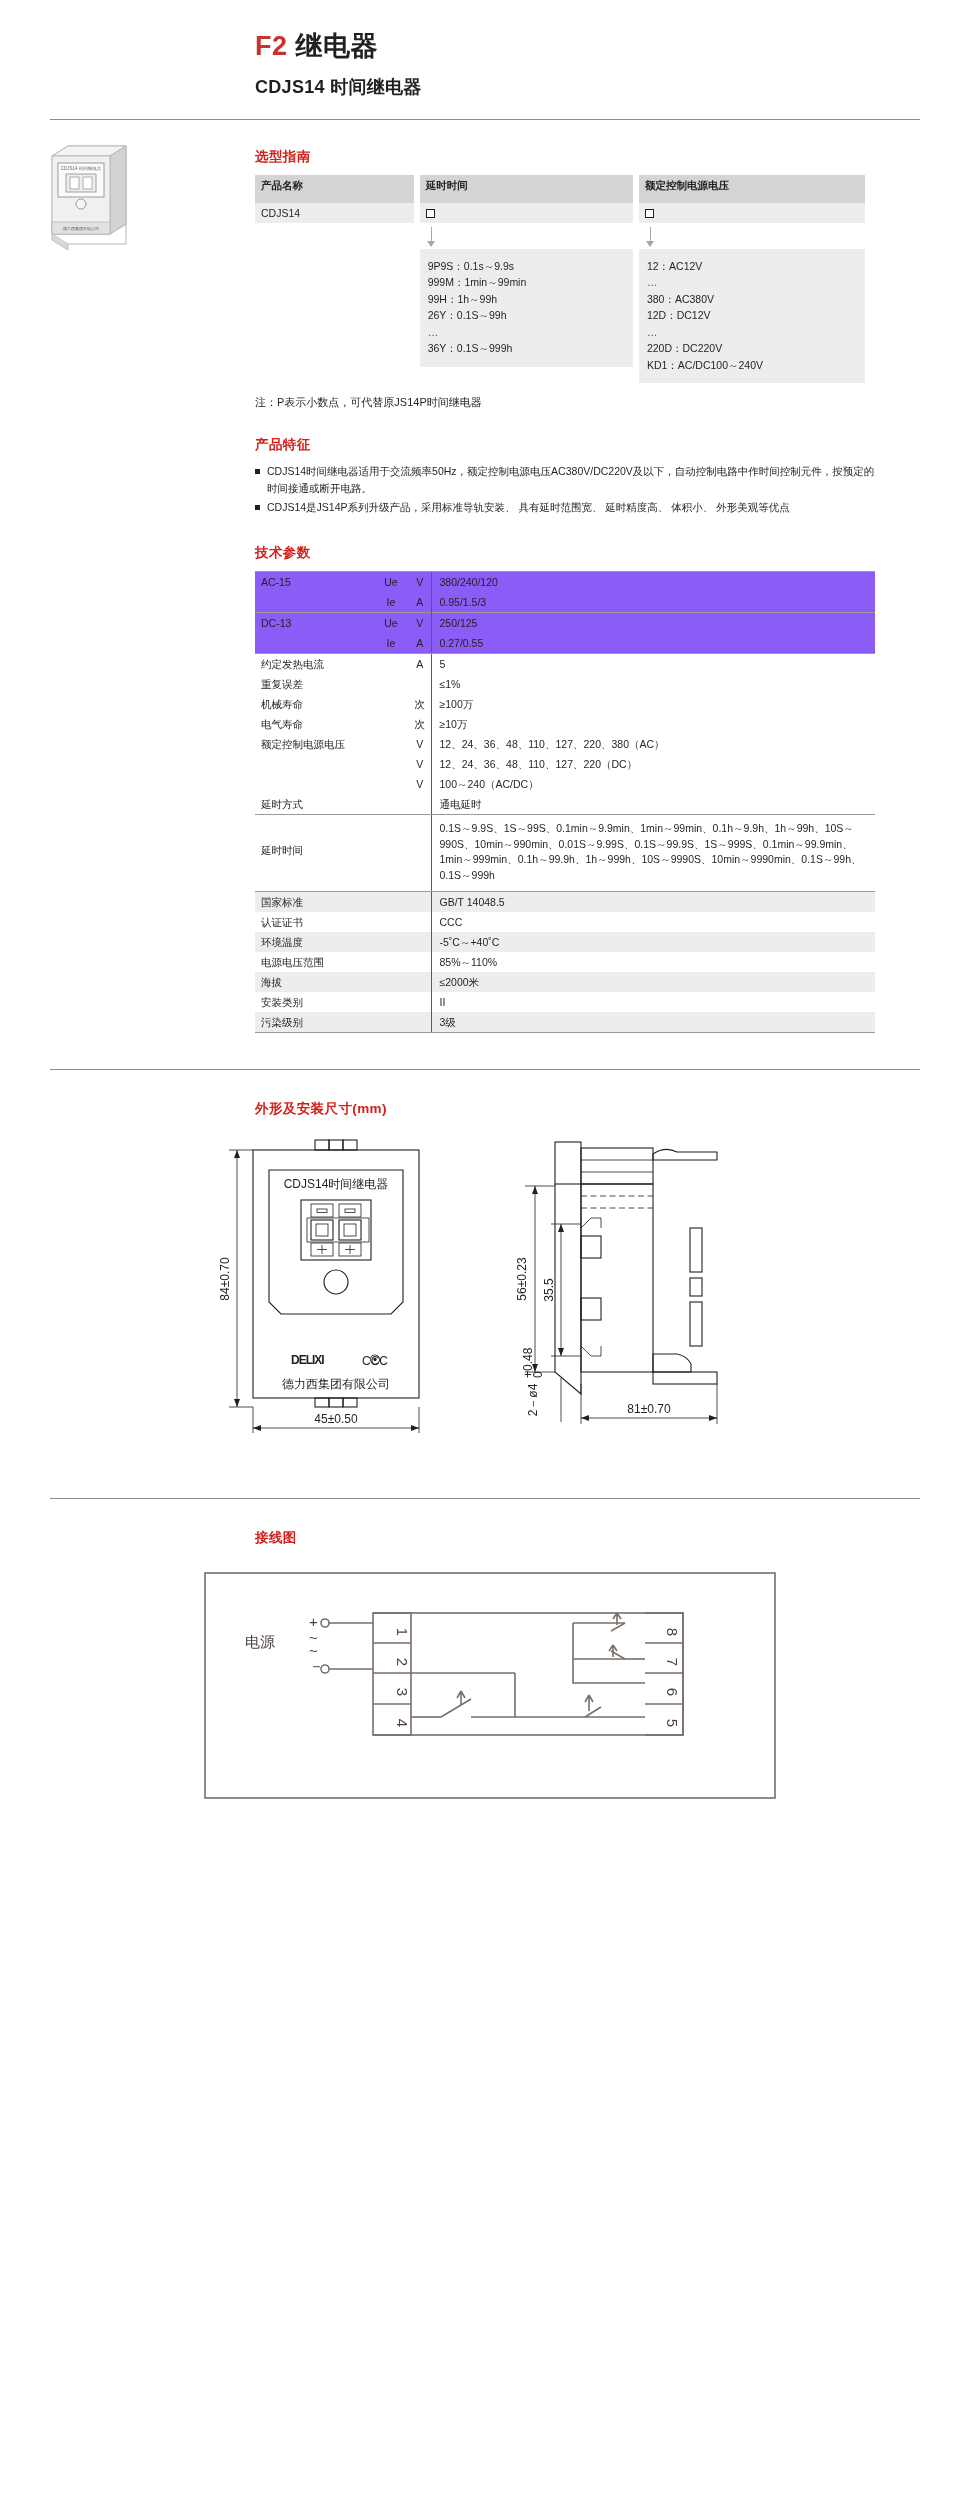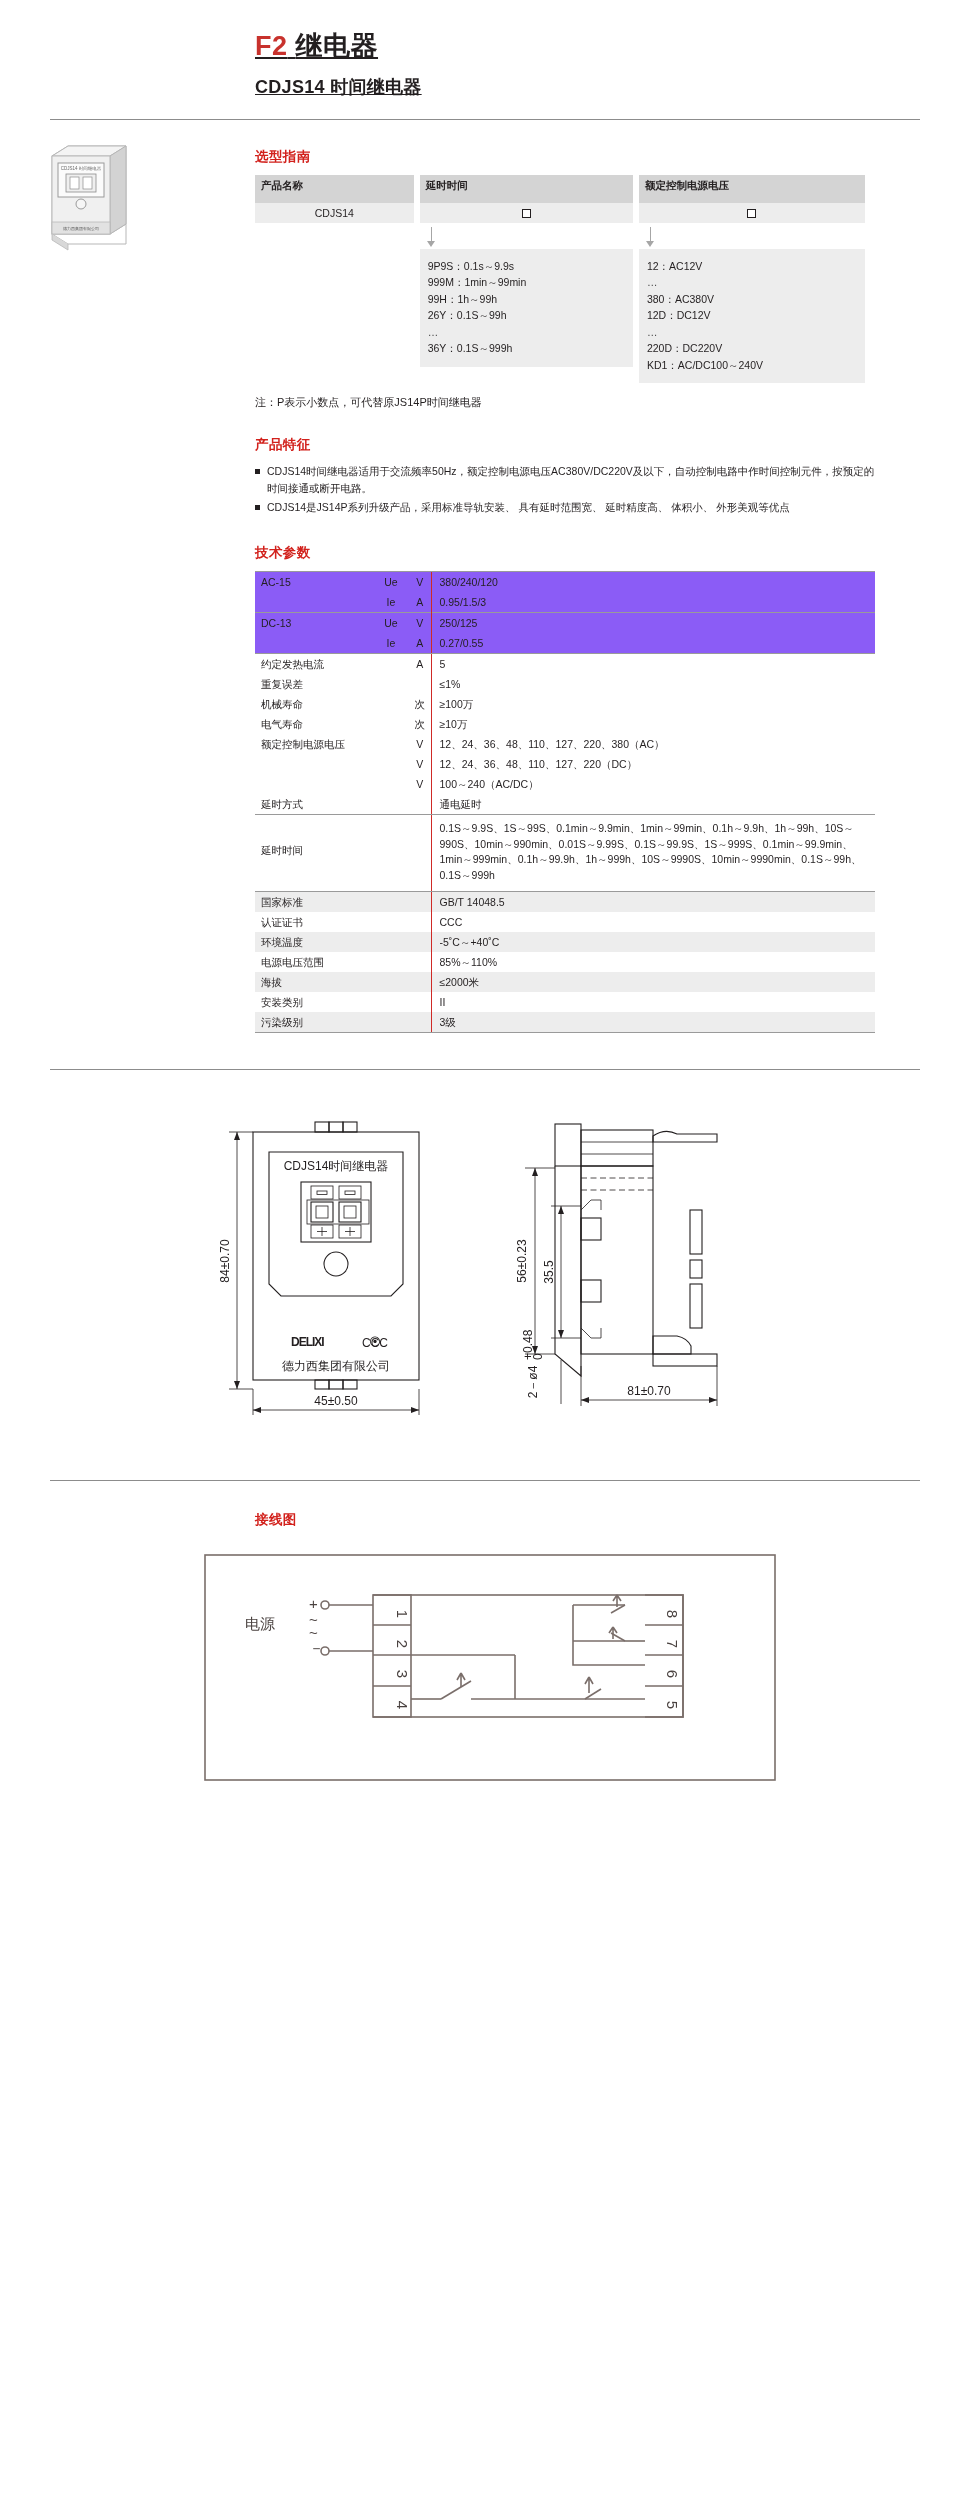--- a/index.html
+++ b/index.html
@@ -6,21 +6,21 @@
   body {
     width: 970px;
     background: #ffffff;
     font-family: "Liberation Sans", "DejaVu Sans", sans-serif;
     color: #231f20;
     -webkit-font-smoothing: antialiased;
   }
   .page { width: 970px; position: relative; padding-bottom: 40px; }
 
   
-  .header { padding: 30px 0 0 255px; text-decoration: underline; }
+  .header { padding: 30px 0 0 255px; }
   .h-title { font-size: 27px; font-weight: bold; letter-spacing: .5px; line-height: 1.25; }
   .h-title .red { color: #c8322d; }
   .h-sub { font-size: 18px; font-weight: bold; margin-top: 11px; letter-spacing: .3px; }
   .rule { height: 1px; background: #8c8c8c; margin: 20px 50px 0 50px; }
 
   
   .sec-head {
     color: #d2211c; font-size: 13.5px; font-weight: bold;
     margin-bottom: 9px; letter-spacing: .4px;
   }
@@ -31,21 +31,21 @@
   .sg-col { position: relative; }
   .sg-col.c1 { width: 160px; }
   .sg-col.c2 { width: 215px; }
   .sg-col.c3 { width: 228px; }
   .sg-hdr {
     background: #d4d4d4; font-size: 10.5px; font-weight: bold;
     padding: 4px 6px; height: 28px; line-height: 12px;
   }
   .sg-val {
     background: #ededed; font-size: 10.5px;
-    padding: 4px 6px; height: 20px; line-height: 12px; text-align: center;
+    padding: 4px 6px; height: 20px; line-height: 12px;
   }
   .sg-box {
     display: inline-block; width: 9px; height: 9px;
     border: 1.2px solid #231f20; background: #fff; vertical-align: -1px;
   }
   .sg-arrow { height: 26px; position: relative; }
   .sg-arrow .shaft {
     position: absolute; left: 11px; top: 4px; width: 1.2px; height: 16px; background: #a6a6a6;
   }
   .sg-arrow .head {
@@ -316,20 +316,21 @@
           <td class="c-unit"></td>
           <td class="c-val">3级</td>
         </tr>
       </tbody>
     </table>
   </div>
 
   <div class="divider"></div>
 
   <div class="drawblock">
+    <div class="sec-head dimhead">外形及安装尺寸(mm)</div>
 
     <div class="drawcanvas">
       <svg width="620" height="330" viewBox="0 0 620 330">
 
         <g>
 
           <rect x="130" y="8" width="14" height="10" class="ln"></rect>
           <rect x="144" y="8" width="14" height="10" class="ln"></rect>
           <rect x="158" y="8" width="14" height="10" class="ln"></rect>
 

